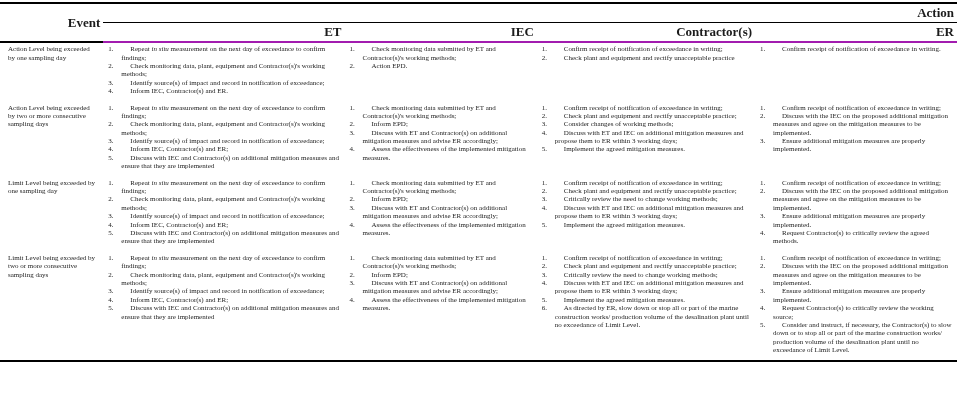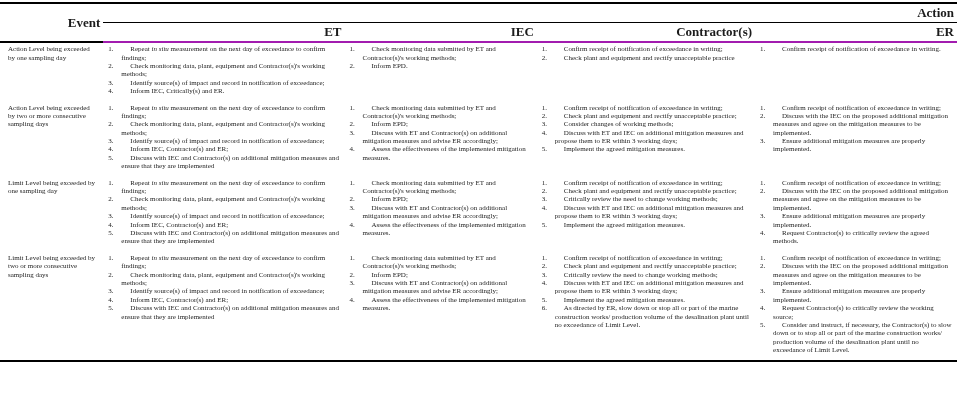--- a/index.html
+++ b/index.html
@@ -84,31 +84,31 @@
             <div class="list-item">
               <span class="num">2.</span>
               <span class="txt">Check monitoring data, plant, equipment and Contractor(s)'s working methods;</span>
             </div>
             <div class="list-item">
               <span class="num">3.</span>
               <span class="txt">Identify source(s) of impact and record in notification of exceedance;</span>
             </div>
             <div class="list-item">
               <span class="num">4.</span>
-              <span class="txt">Inform IEC, Critically(s) and ER.</span>
+              <span class="txt">Inform IEC, Contractor(s) and ER.</span>
             </div>
           </td>
           <td>
             <div class="list-item">
               <span class="num">1.</span>
               <span class="txt">Check monitoring data submitted by ET and Contractor(s)'s working methods;</span>
             </div>
             <div class="list-item">
               <span class="num">2.</span>
-              <span class="txt">Inform EPD.</span>
+              <span class="txt">Action EPD.</span>
             </div>
           </td>
           <td>
             <div class="list-item">
               <span class="num">1.</span>
               <span class="txt">Confirm receipt of notification of exceedance in writing;</span>
             </div>
             <div class="list-item">
               <span class="num">2.</span>
               <span class="txt">Check plant and equipment and rectify unacceptable practice</span>

